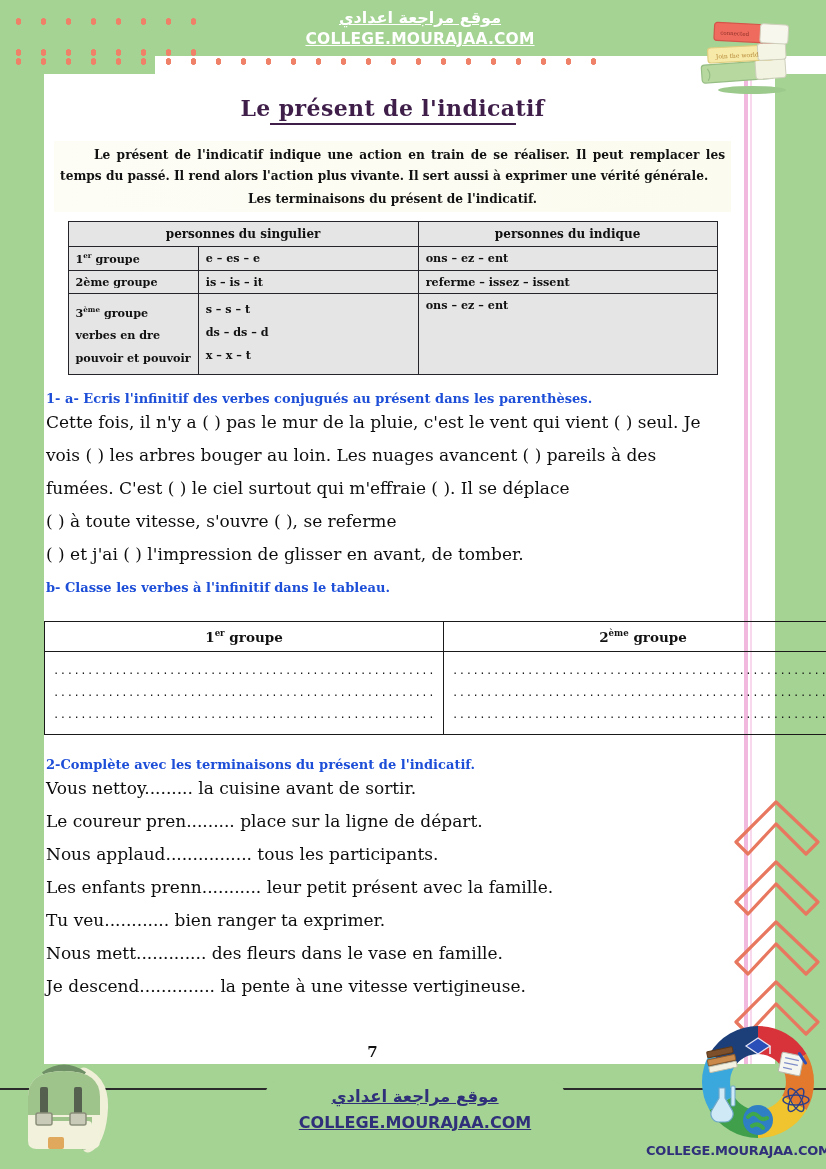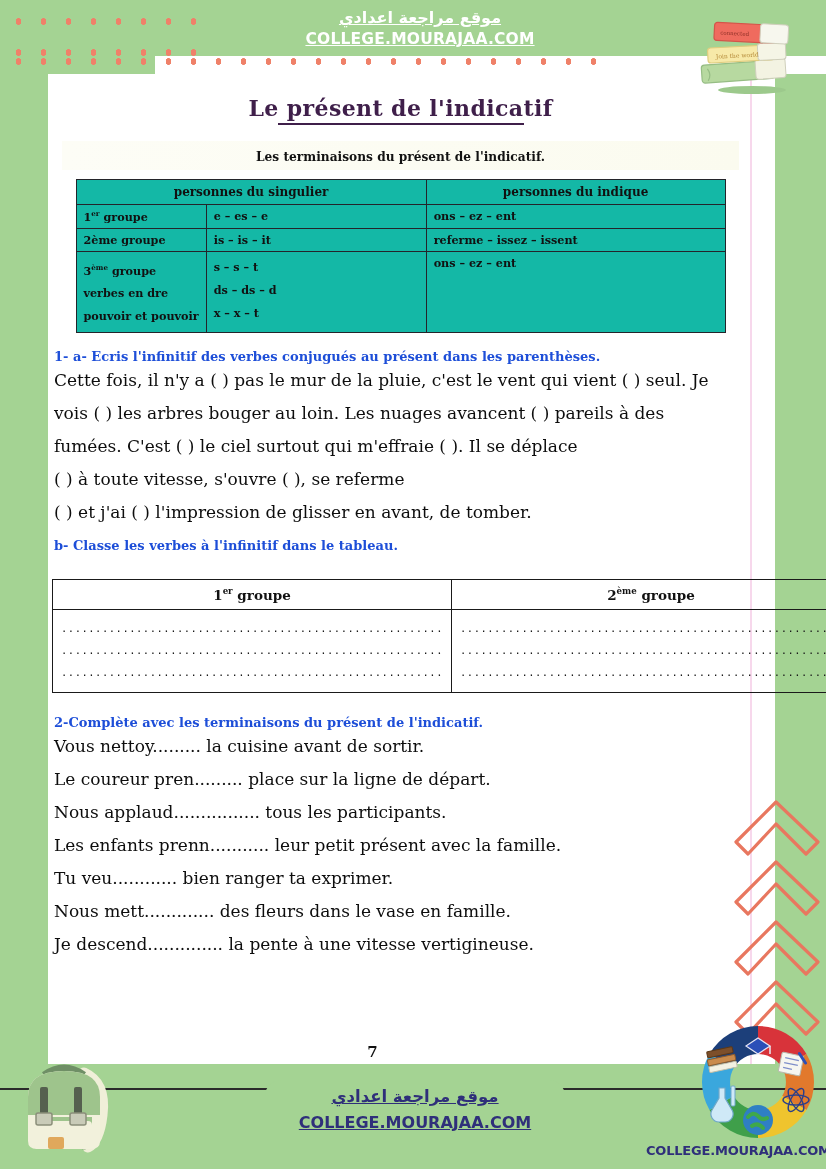--- a/index.html
+++ b/index.html
@@ -68,21 +68,21 @@
     font-family: "DejaVu Sans", sans-serif;
     font-size: 15.5px; font-weight: 700; color: #ffffff;
     text-decoration: underline; letter-spacing: .2px; line-height: 20px;
   }
 
   
   .books { position: absolute; left: 694px; top: 16px; width: 110px; height: 78px; z-index: 7; }
 
   
   .sheet {
-    position: absolute; left: 52px; top: 74px; width: 697px; height: 990px;
+    position: absolute; left: 44px; top: 74px; width: 697px; height: 990px;
     background: #ffffff;
   }
   .title {
     text-align: center; margin-top: 21px;
     font-family: "DejaVu Serif", serif;
     font-size: 22px; font-weight: 700; color: #3f1f4a;
     letter-spacing: .4px;
   }
   .title-underline {
     width: 246px; height: 2px; background: #3f1f4a;
@@ -102,21 +102,21 @@
   }
   .lesson-sub {
     font-family: "DejaVu Serif", serif;
     font-size: 12.2px; font-weight: 700; color: #121212;
     text-align: center; margin-top: 5px;
   }
 
   
   table.endings {
     margin: 9px auto 0; border-collapse: collapse; width: 650px;
-    background: #14b8a6;
+    background: #e5e5e5;
   }
   table.endings td, table.endings th {
     border: 1px solid #24242a;
     font-family: "DejaVu Serif", serif;
     font-size: 11.2px; font-weight: 700; color: #111;
     padding: 4px 7px; text-align: left; vertical-align: top;
   }
   table.endings th { text-align: center; font-size: 12px; padding: 5px; }
   .cellstack div { line-height: 23px; white-space: nowrap; }
 
@@ -230,20 +230,21 @@
     <text x="26" y="20" font-family="DejaVu Serif, serif" font-size="5.5" fill="#8d2f26">connected</text>
   </g>
 </svg>
 
 <div class="sheet">
 
   <div class="title">Le présent de l'indicatif</div>
   <div class="title-underline"></div>
 
   <div class="lesson-box">
+    <div class="lesson-p">Le présent de l'indicatif indique une action en train de se réaliser. Il peut remplacer les temps du passé. Il rend alors l'action plus vivante. Il sert aussi à exprimer une vérité générale.</div>
     <div class="lesson-sub">Les terminaisons du présent de l'indicatif.</div>
   </div>
 
   <table class="endings">
     <tbody>
         <tr>
       <th colspan="2">personnes du singulier</th>
       <th>personnes du indique</th>
     </tr>
     <tr>

